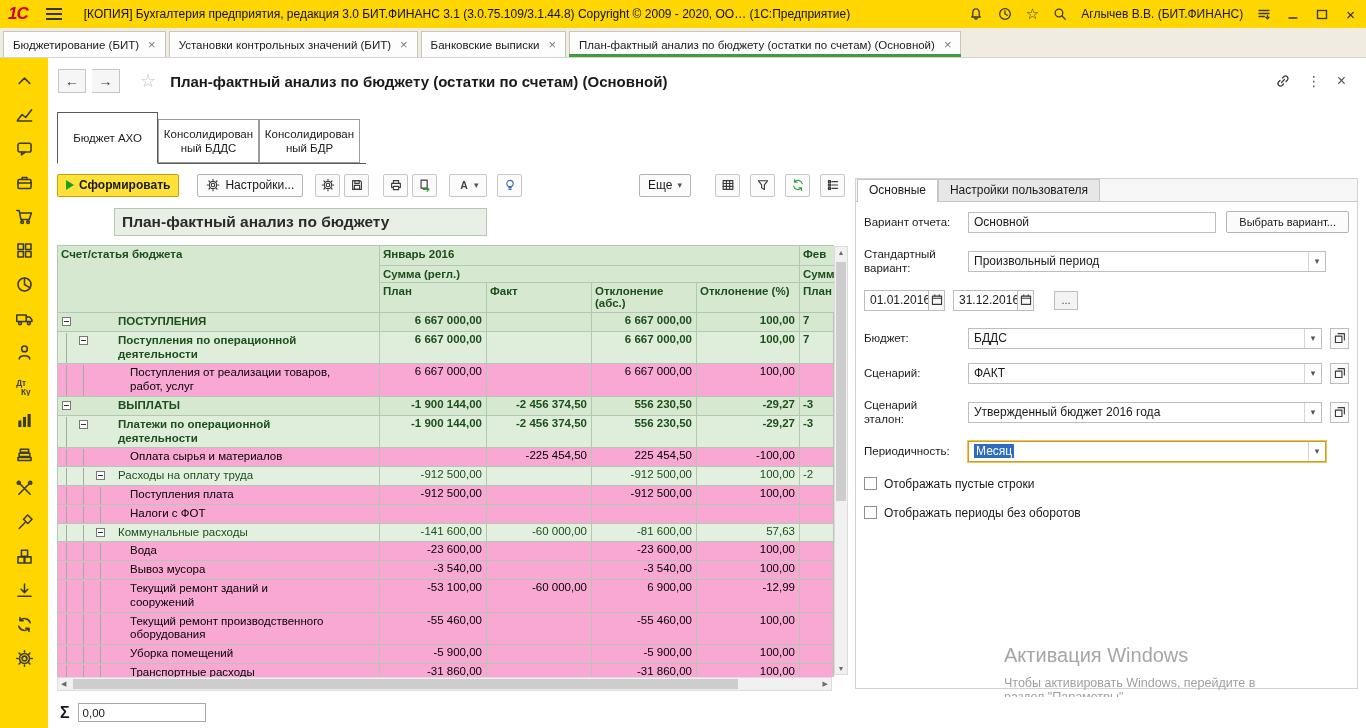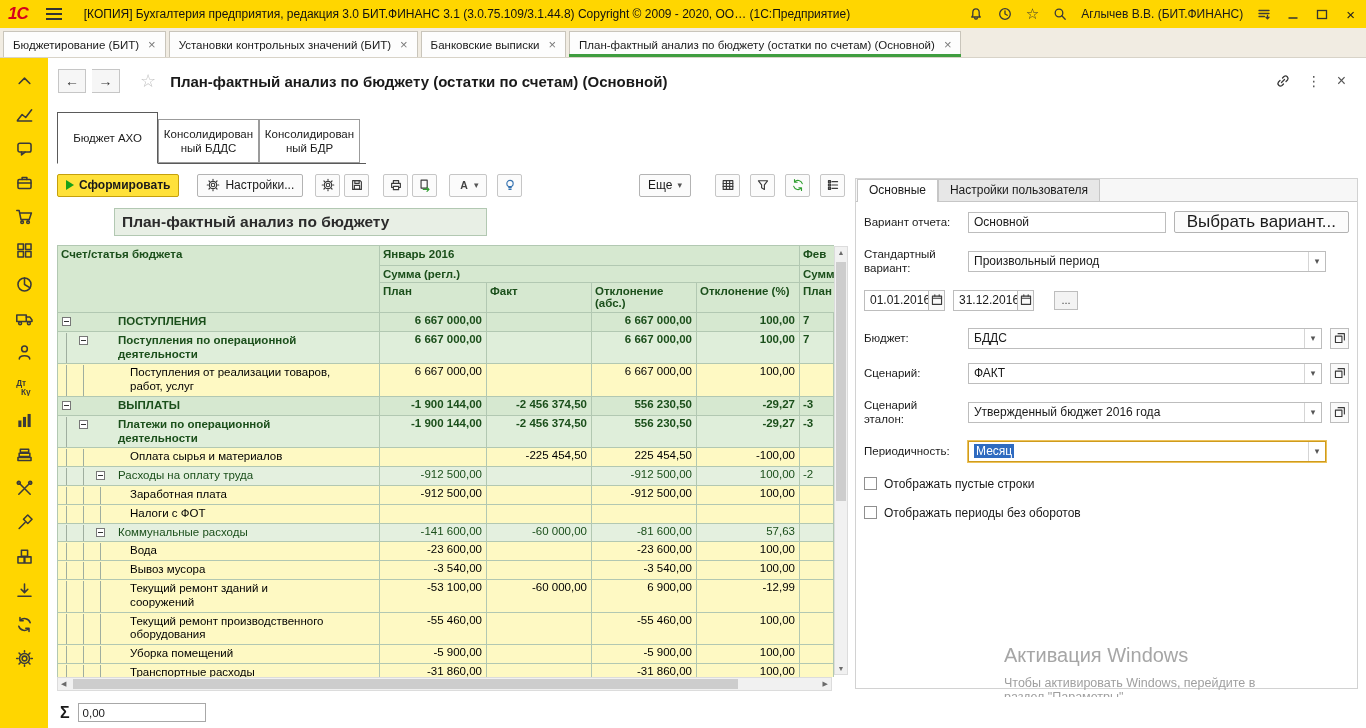--- a/index.html
+++ b/index.html
@@ -83,21 +83,21 @@
   .expander { position:absolute; top:3px; width:9px; height:9px; border:1px solid #777; background:#fff; z-index:2; }
   .expander::after { content:''; position:absolute; left:1px; right:1px; top:3px; border-top:1px solid #333; }
   .nm { flex:1; padding:1px 44px 2px 3px; line-height:1.2; }
   .leaf .nm { padding-left:15px; }
   .num { text-align:right; padding:1px 4px 2px 2px; line-height:1.2; }
   .w1{width:107px} .w2{width:105px} .w3{width:105px} .w4{width:103px}
   .wn{width:34px; text-align:left; padding-left:3px; white-space:nowrap;}
   .g0 .cell { background:#d6e8d0; color:#1b4f1b; font-weight:bold; }
   .g1 .cell { background:#dfeeda; color:#1b4f1b; font-weight:bold; }
   .g2 .cell { background:#e4f0df; color:#1b4f1b; font-weight:normal; }
-  .leaf .cell { background:#fef9c3; color:#000; }
+  .leaf .cell { background:#f9a8d4; color:#000; }
   .min13 { min-height:13px; } .min16 { min-height:17px; }
 
   
   .vscroll { position:absolute; right:0; top:46px; bottom:16px; width:14px; background:#f1f1f1; border:1px solid #dcdcdc; }
   .hscroll { position:absolute; left:0; right:16px; bottom:0; height:14px; background:#f1f1f1; border:1px solid #dcdcdc; }
   .sb-arrow { position:absolute; color:#6b6b6b; font-size:7px; display:flex; align-items:center; justify-content:center; }
   .vthumb { position:absolute; left:1px; right:1px; top:15px; height:56%; background:#cdcdcd; }
   .hthumb { position:absolute; top:1px; bottom:1px; left:15px; width:86%; background:#cdcdcd; }
 
   
@@ -119,21 +119,21 @@
     display:flex; align-items:center; justify-content:center; }
   .mr-open { margin-right:23px; }
   .green-head { color:#2e8b2e; font-size:12px; margin-top:2px; }
   .datebox { width:64px; border-right:none; }
   .calbtn { width:17px; height:21px; border:1px solid #bdbdbd; background:#fafafa; display:flex; align-items:center; justify-content:center; }
   .dots-btn { width:24px; height:19px; border:1px solid #bdbdbd; background:#f3f3f3; margin-left:12px;
     display:flex; align-items:center; justify-content:center; font-size:11px; color:#444; }
   .chkrow { display:flex; align-items:center; gap:7px; margin-top:1px; }
   .chk { width:13px; height:13px; border:1px solid #8f8f8f; background:#fff; flex:none; }
   .btn-variant { margin-left:auto; height:22px; border:1px solid #b3b3b3; border-radius:2px; background:#fbfbfb;
-    padding:0 12px; display:flex; align-items:center; font-size:17px; white-space:nowrap; }
+    padding:0 12px; display:flex; align-items:center; font-size:11px; white-space:nowrap; }
   .wm { position:absolute; left:148px; top:442px; color:#a6a6a6; }
   .wm-1 { font-size:20px; }
   .wm-2 { font-size:12.5px; margin-top:9px; color:#9f9f9f; }
 
   
   .statusbar { position:absolute; left:48px; right:0; bottom:0; height:31px; background:#fff;
     display:flex; align-items:center; padding-left:12px; gap:8px; }
   .sigma { font-weight:bold; font-size:16px; }
   .sum-field { width:128px; height:19px; border:1px solid #a8a8a8; text-align:right; padding:1px 4px; font-size:11.5px; }
 </style>
@@ -564,21 +564,21 @@
               <div class="cell num w4">100,00</div>
               <div class="cell num wn">-2</div>
             </div>
             <div class="trow leaf">
               <div class="cell cname min16">
                 <div class="gutter">
                   <span class="guide" style="left: 8px;"></span>
                   <span class="guide" style="left: 25px;"></span>
                   <span class="guide" style="left: 42px;"></span>
                 </div>
-                <div class="nm">Заработная плата</div>
+                <div class="nm">Поступления плата</div>
               </div>
               <div class="cell num w1">-912 500,00</div>
               <div class="cell num w2"></div>
               <div class="cell num w3">-912 500,00</div>
               <div class="cell num w4">100,00</div>
               <div class="cell num wn"></div>
             </div>
             <div class="trow leaf">
               <div class="cell cname min13">
                 <div class="gutter">

